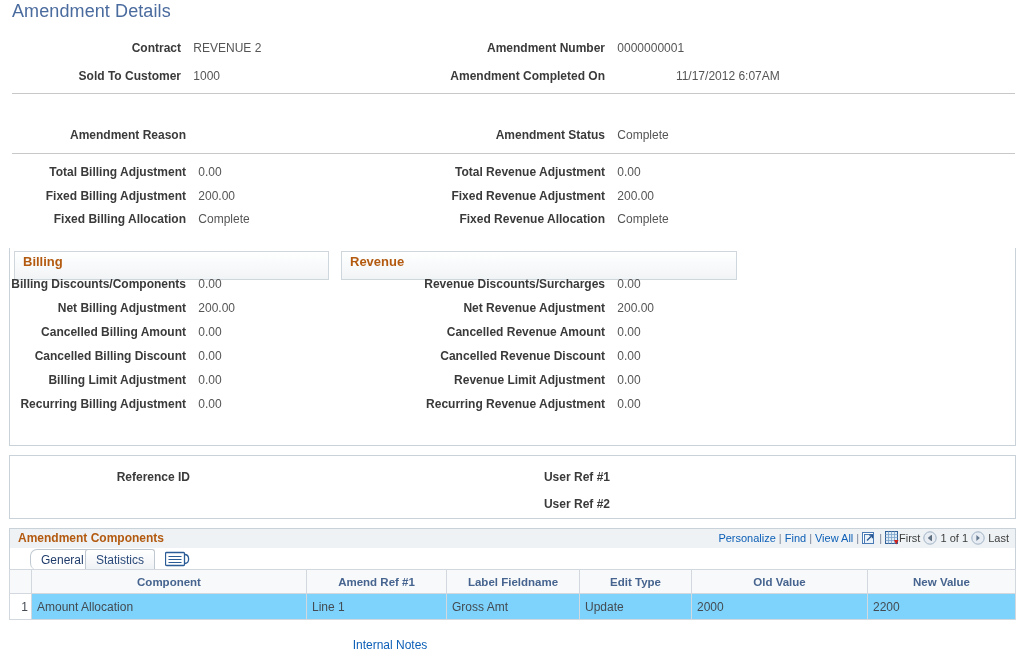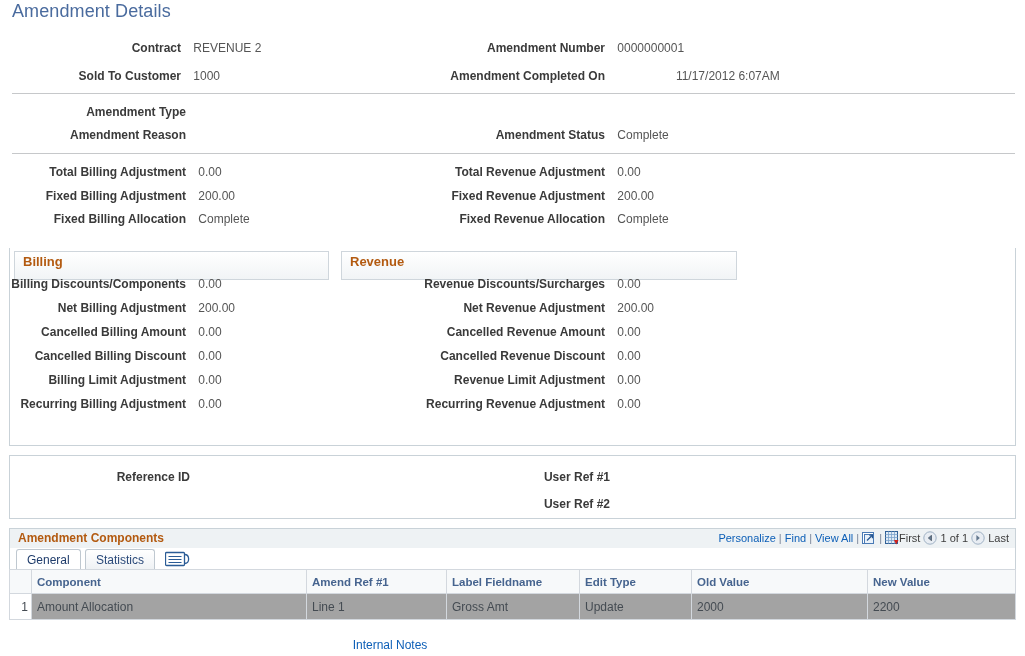--- a/index.html
+++ b/index.html
@@ -146,23 +146,24 @@
     padding: 4px 5px;
     font-weight: normal;
     vertical-align: middle;
   }
   table.dg thead th {
     background: #f7f9fa;
     color: #46648f;
     font-weight: bold;
     height: 24px;
     font-size: 11.5px;
+    text-align: center;
   }
   table.dg tbody td {
-    background: #a3a3a3;
+    background: #7dd3fc;
     color: #444b52;
     height: 26px;
   }
   table.dg .rownum {
     width: 22px; text-align: right; padding-right: 3px;
     background: #ffffff; color: #444b52;
     border-right: none;
   }
   table.dg thead th.rownum { background: #f7f9fa; border-right: none;}
 
@@ -194,24 +195,20 @@
     <span class="lbl" style="width:175px;">Amendment Number</span>
     <span class="val" style="width:230px;">0000000001</span>
   </div>
   <div class="lblval" style="left:430px; top:69px;">
     <span class="lbl" style="width:175px;">Amendment Completed On</span>
     <span class="val" style="width:230px;text-align:center;">11/17/2012  6:07AM</span>
   </div>
 
   <div class="hr" style="top:93px;"></div>
 
-  <div class="lblval" style="left:0px; top:105px;">
-    <span class="lbl" style="width:186px;">Amendment Type</span>
-    <span class="val" style="width:220px;"></span>
-  </div>
   <div class="lblval" style="left:0px; top:128px;">
     <span class="lbl" style="width:186px;">Amendment Reason</span>
     <span class="val" style="width:220px;"></span>
   </div>
 
   <div class="lblval" style="left:430px; top:128px;">
     <span class="lbl" style="width:175px;">Amendment Status</span>
     <span class="val" style="width:230px;">Complete</span>
   </div>
 
@@ -337,21 +334,21 @@
               <path d="M8.6 4 L5.2 7 L8.6 10 Z" fill="#5f7territory"></path>
               <path d="M8.6 4 L5.2 7 L8.6 10 Z" fill="#63788e"></path>
             </svg></span> <span>1 of 1</span> <span class="nav-arrow"><svg width="14" height="14" viewBox="0 0 14 14">
               <circle cx="7" cy="7" r="6.2" fill="#e8edf3" stroke="#9fb1c4"></circle>
               <path d="M5.4 4 L8.8 7 L5.4 10 Z" fill="#63788e"></path>
             </svg></span> <span>Last</span></span>
     </span>
   </div>
 
   <div class="tabs">
-    <div class="tab active" style="left:6px;">
+    <div class="tab active" style="left:20px;border-radius:7px;">
       <span>General</span>
     </div>
     <div class="tab" style="left:75px;">
       <span>Statistics</span>
     </div>
     <div class="tab-icon" style="left:152px;">
       <svg width="28" height="17" viewBox="0 0 28 17">
         <rect x="0.5" y="1.5" width="19" height="13" rx="1" fill="#ffffff" stroke="#2b5c96" stroke-width="1.3"></rect>
         <path d="M3.5 5.5 H16.5 M3.5 8.5 H16.5 M3.5 11.5 H16.5" stroke="#2b5c96" stroke-width="1.1"></path>
         <path d="M19.5 3.5 C25 3.5 25 12.5 19.5 12.5" fill="none" stroke="#2b5c96" stroke-width="1.3"></path>

